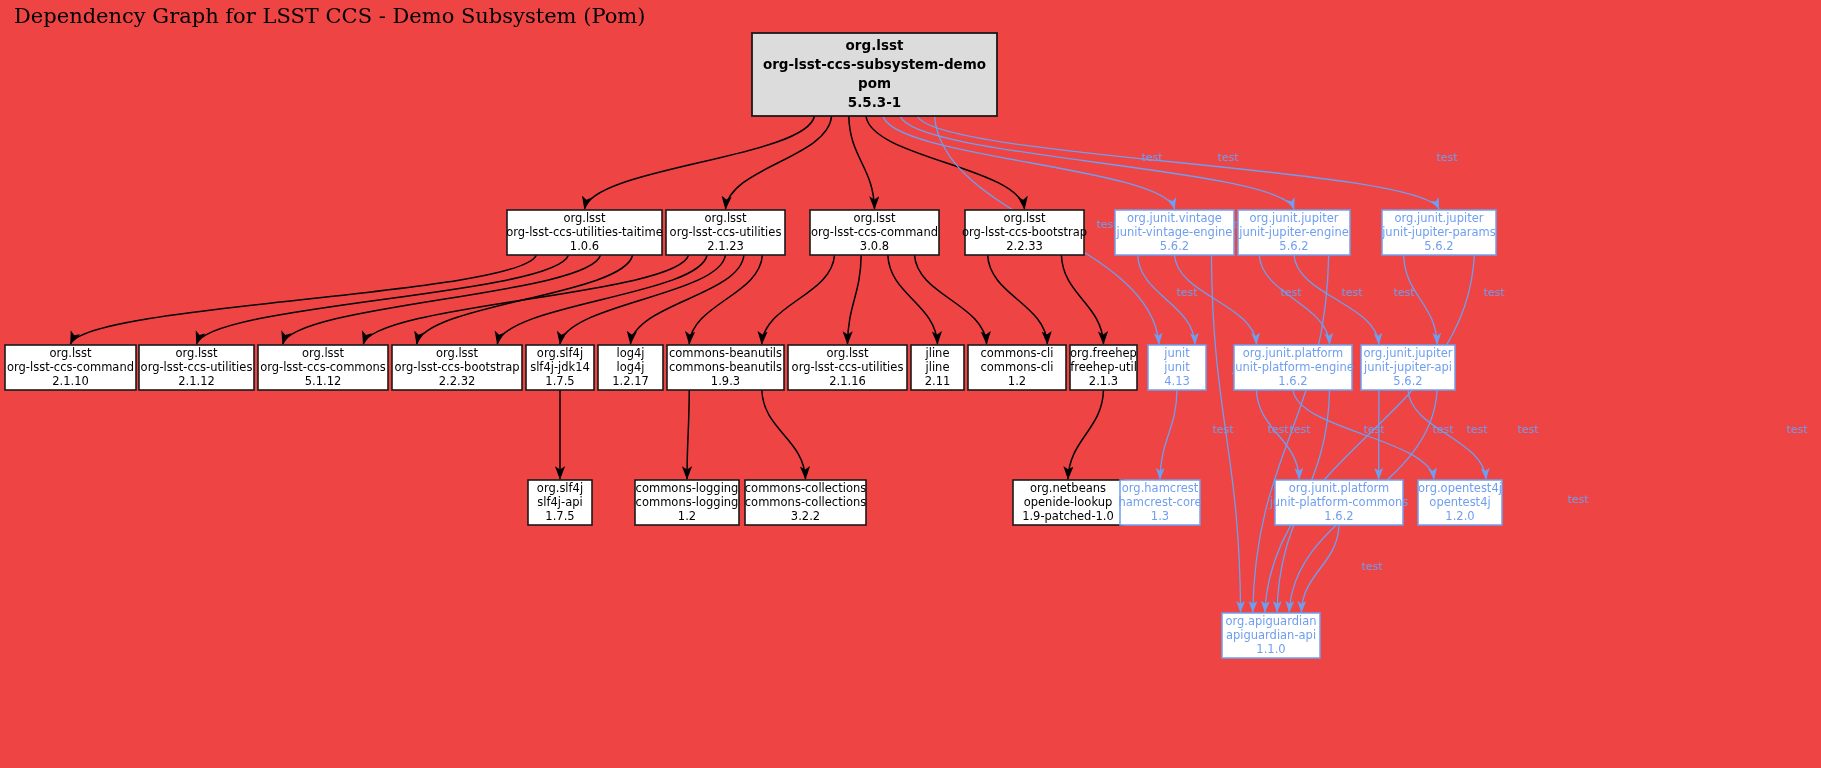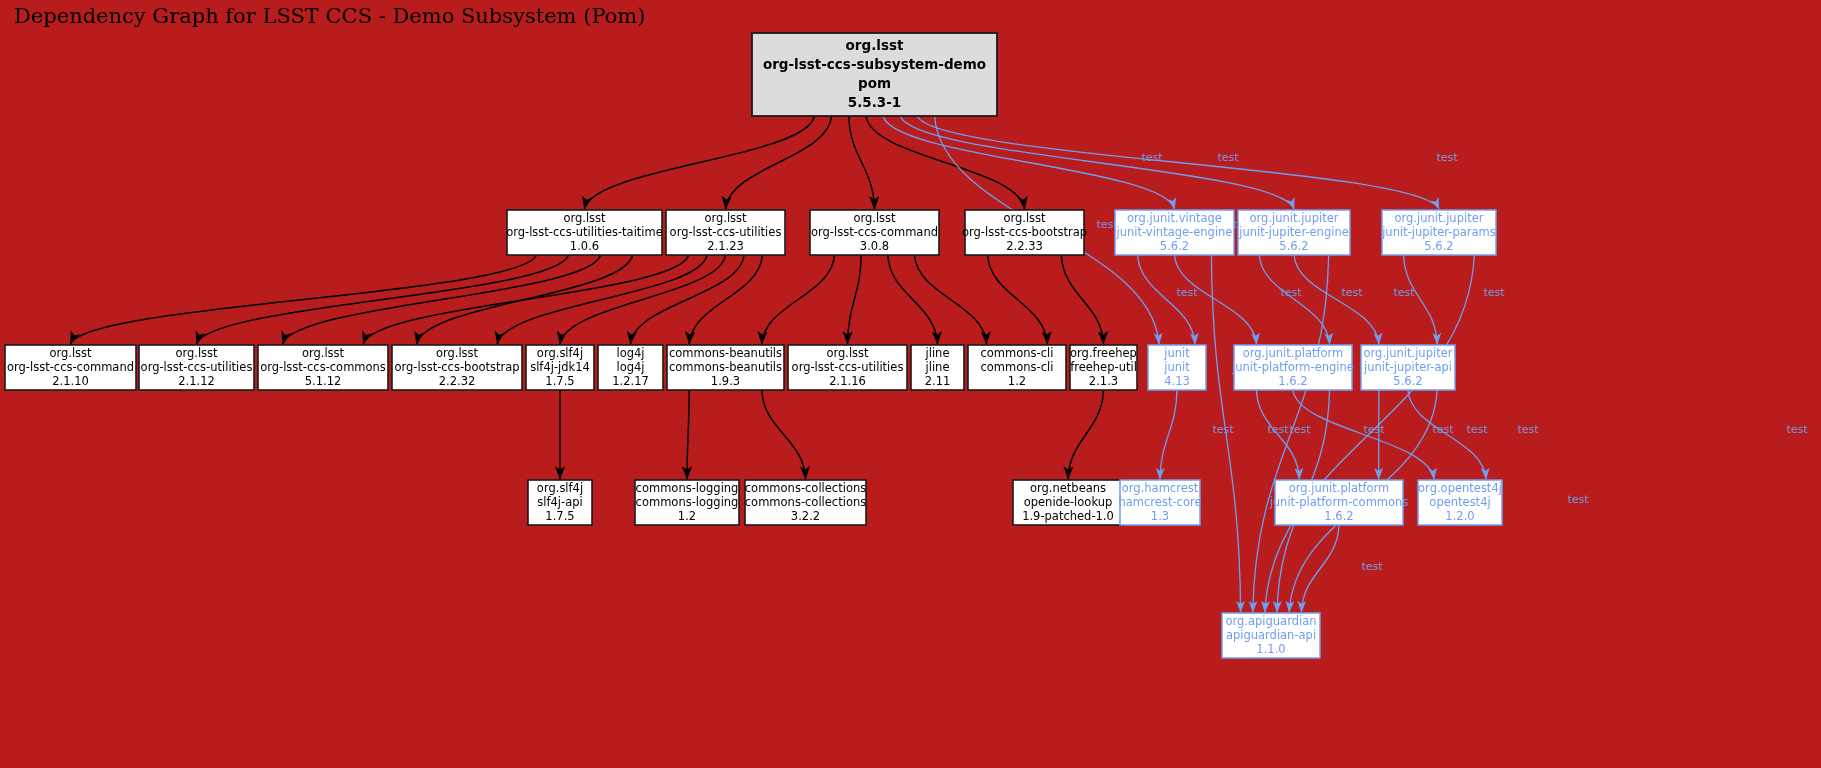--- a/index.html
+++ b/index.html
@@ -1,18 +1,18 @@
 <!DOCTYPE html>
 <html><head>
 <meta charset="utf-8">
 <style>
   html,body{margin:0;padding:0;background:#ffffff;}
   body{width:1821px;height:768px;overflow:hidden;
        font-family:"DejaVu Sans","Liberation Sans",sans-serif;}
-  #stage{position:relative;width:1821px;height:768px;background:#b91c1c;}
+  #stage{position:relative;width:1821px;height:768px;background:#ef4444;}
   #title{position:absolute;left:14px;top:4px;
          font-family:"DejaVu Serif","Liberation Serif",serif;
          font-size:21px;color:#000;white-space:nowrap;}
   svg#graph{position:absolute;left:0;top:0;width:1821px;height:768px;}
   .node-rect{stroke-width:1.6px;}
   .node-rect.compile{fill:#ffffff;stroke:#1a1a1a;}
   .node-rect.root{fill:#dcdcdc;stroke:#1a1a1a;stroke-width:1.8px;}
   .node-rect.test{fill:#ffffff;stroke:#6f9ef0;stroke-width:1.5px;}
   text.nlabel{font-family:"DejaVu Sans","Liberation Sans",sans-serif;
               font-size:11.5px;text-anchor:middle;dominant-baseline:middle;}

